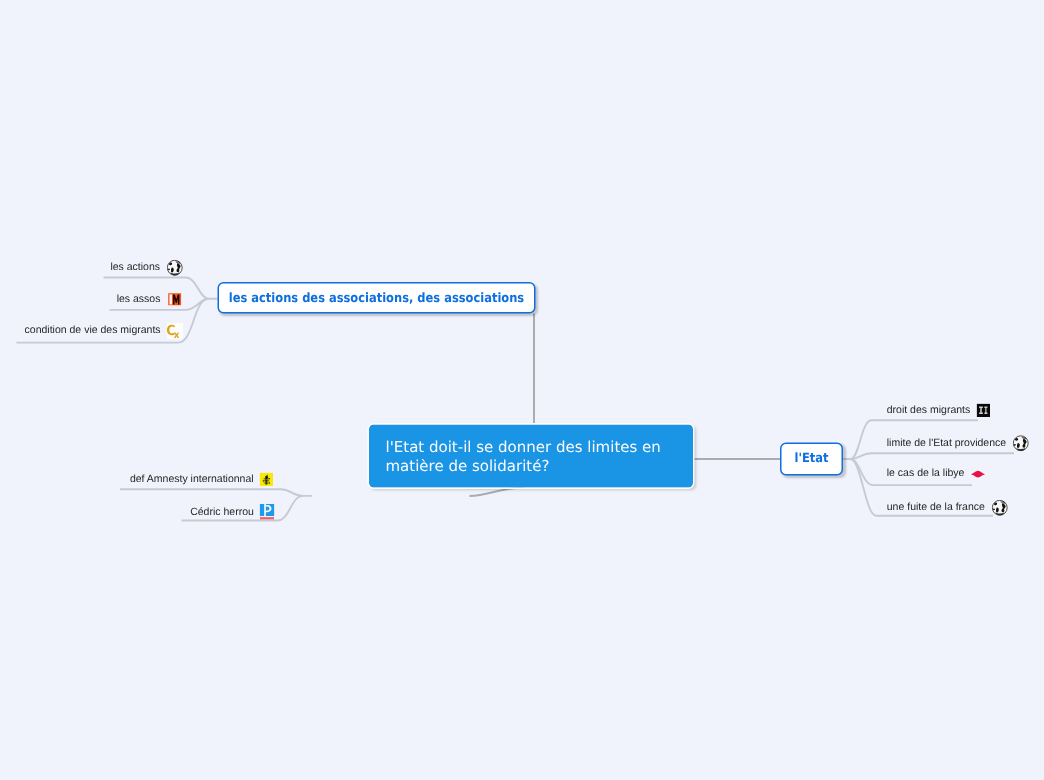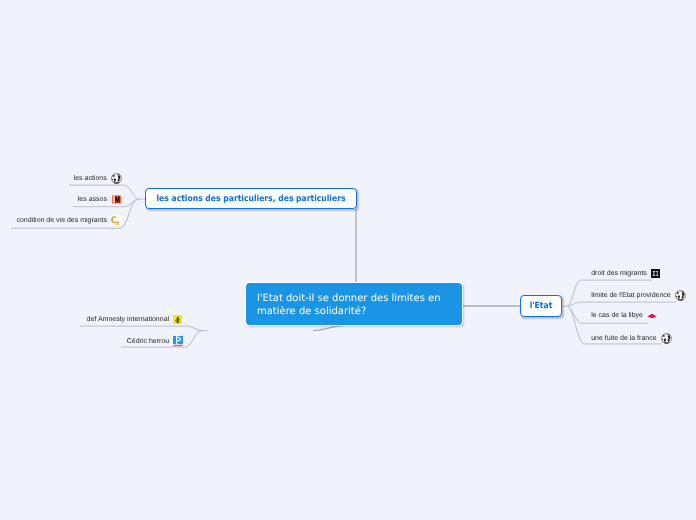--- a/index.html
+++ b/index.html
@@ -135,21 +135,21 @@
       <path d="M567,306 C573,306 575,323.4 582,323.4 L648,323.4"></path>
       <path d="M567,306 C574,306 577,343.8 584,343.8 L662,343.8"></path>
     </g>
   </svg>
 
   <div class="node root">
     <span class="txt">l'Etat doit-il se donner des limites en matière de solidarité?</span>
   </div>
 
   <div class="node mainnode" style="left:145px;top:188px;width:212px;height:21px;">
-    <span>les actions des particuliers, des particuliers</span>
+    <span>les actions des associations, des associations</span>
   </div>
 
 
   <div class="node mainnode" style="left:520px;top:295px;width:42px;height:22px;">
     <span>l'Etat</span>
   </div>
 
   <div class="leaf" style="left:73.6px;top:173px;">
     <span>les actions</span>
     <span class="ico">

